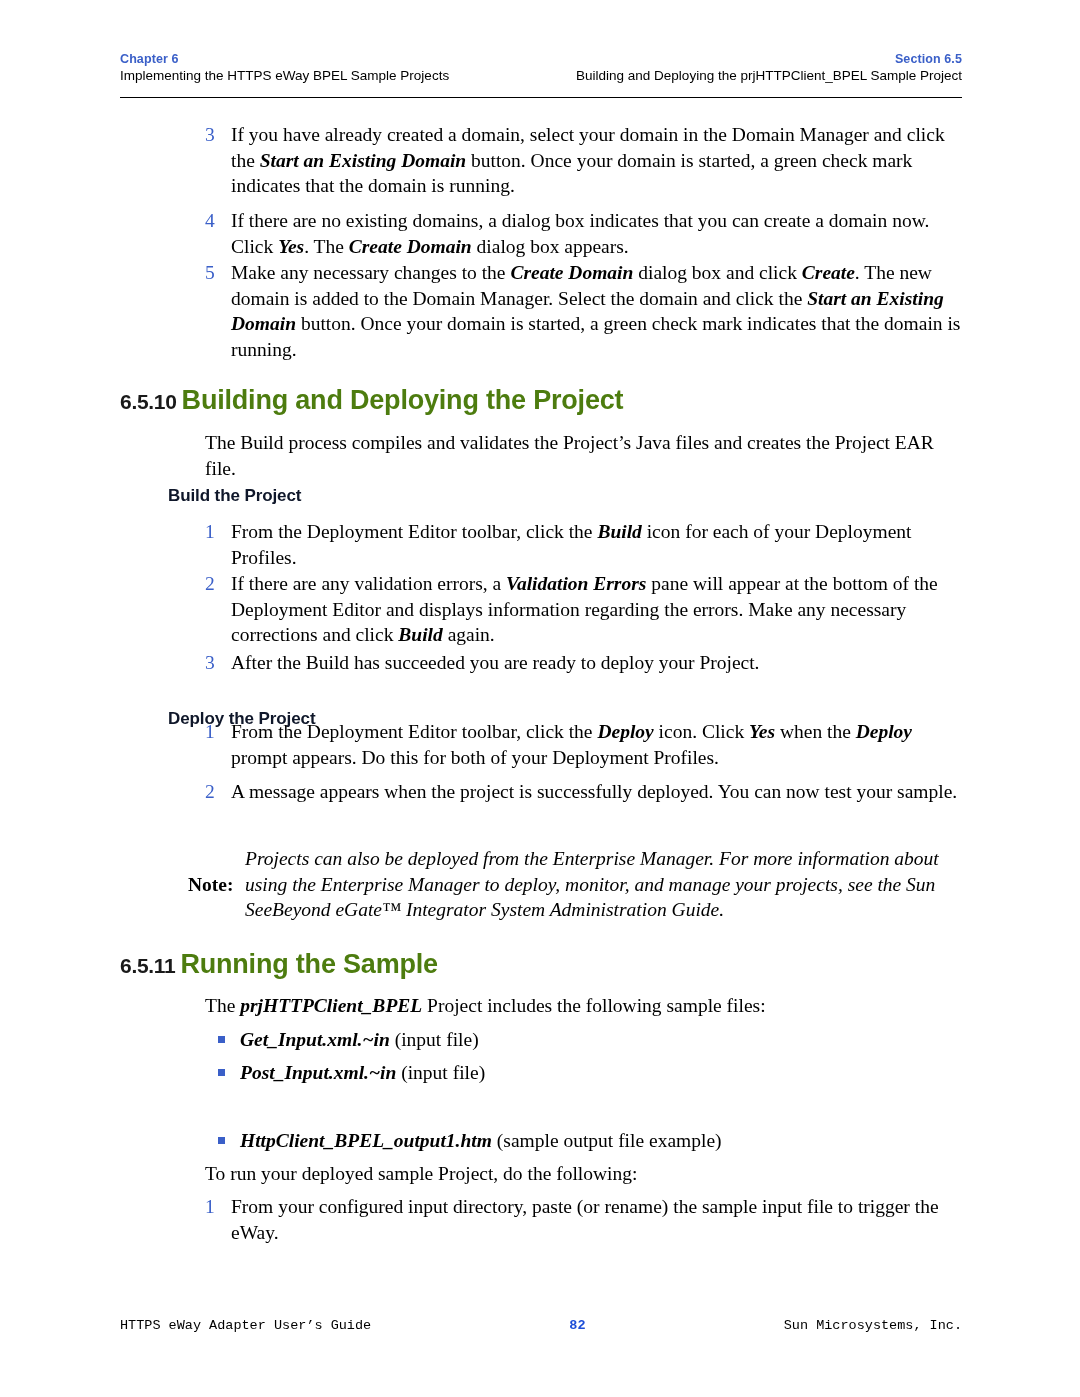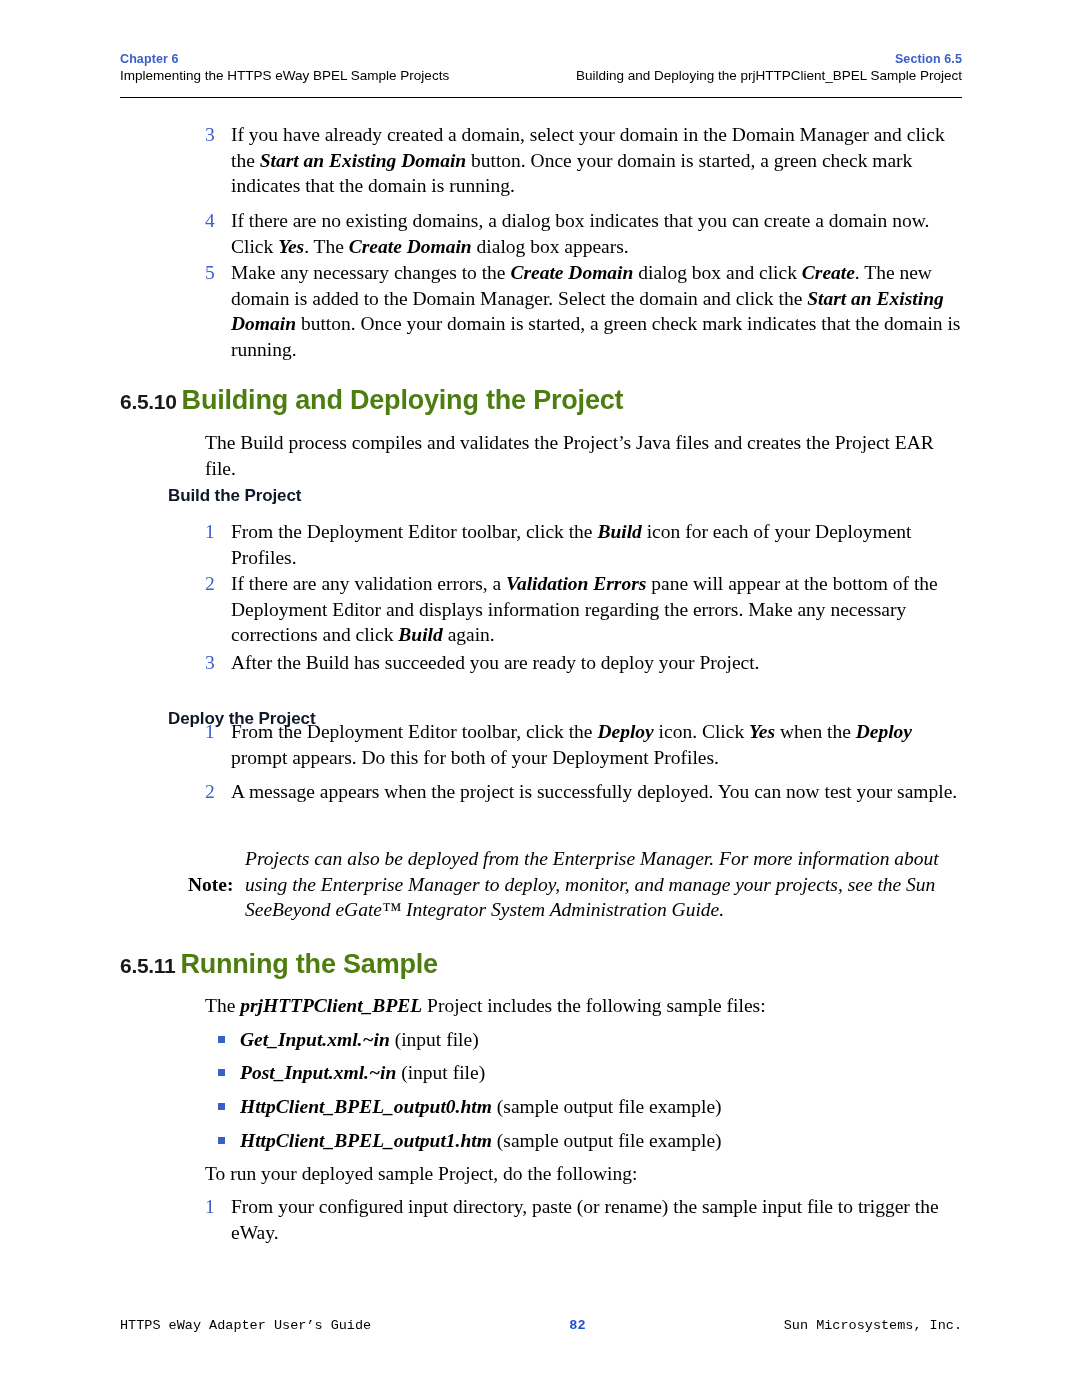--- a/index.html
+++ b/index.html
@@ -263,26 +263,20 @@
     <span class="bullet-text"><b>Get_Input.xml.~in</b><span> (input file)</span></span>
   </div>
 
   <div class="bullet" style="left:218px; top:1060px; width:744px;">
     <span class="bullet-mark">
         <i></i>
       </span>
     <span class="bullet-text"><b>Post_Input.xml.~in</b><span> (input file)</span></span>
   </div>
 
-  <div class="bullet" style="left:218px; top:1094px; width:744px;">
-    <span class="bullet-mark">
-        <i></i>
-      </span>
-    <span class="bullet-text"><b>HttpClient_BPEL_output0.htm</b><span> (sample output file example)</span></span>
-  </div>
 
   <div class="bullet" style="left:218px; top:1128px; width:744px;">
     <span class="bullet-mark">
         <i></i>
       </span>
     <span class="bullet-text"><b>HttpClient_BPEL_output1.htm</b><span> (sample output file example)</span></span>
   </div>
 
   <div class="para" style="left:205px; top:1161px; width:757px;">To run your deployed sample Project, do the following:</div>
 

